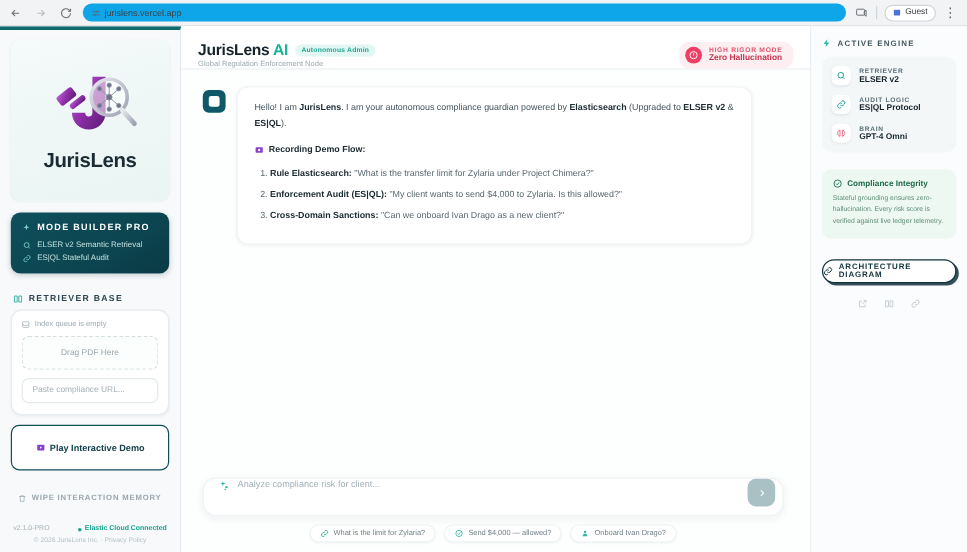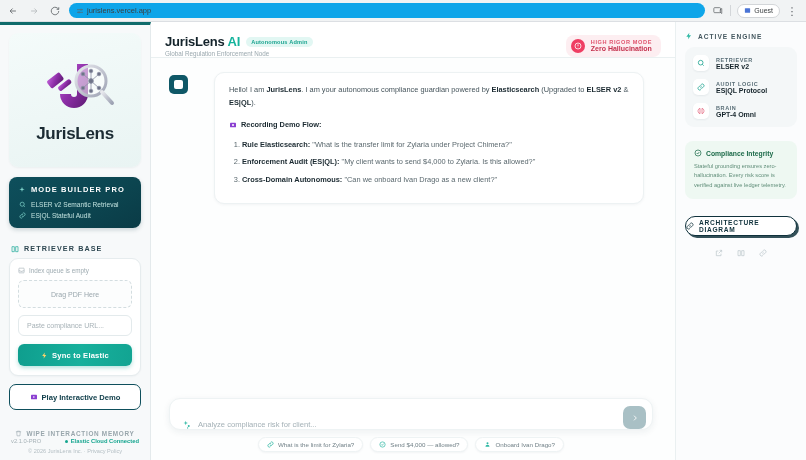--- a/index.html
+++ b/index.html
@@ -83,21 +83,21 @@
     display:flex;align-items:center;padding:0 8px;font-size:7px;color:#a7b2b7;background:#fff;
   }
   .btn-sync{
     margin-top:8px;height:22px;border-radius:6px;
     background:linear-gradient(95deg,#0f9e8e 0%,#17b09c 55%,#12a492 100%);
     color:#fff;font-size:7.6px;font-weight:700;letter-spacing:.2px;
     display:flex;align-items:center;justify-content:center;gap:4px;
     box-shadow:0 2px 4px rgba(18,160,145,.3);
   }
   .btn-demo{
-    margin:8px 9px 0 9px;height:26px;border-radius:7px;background:#fff;
+    margin:8px 9px 0 9px;height:38px;border-radius:7px;background:#fff;
     border:1px solid #0e4f5c;color:#12404c;font-size:7.6px;font-weight:700;
     display:flex;align-items:center;justify-content:center;gap:4px;
   }
   .wipe{
     margin-top:20px;display:flex;align-items:center;justify-content:center;gap:4px;
     font-size:6.4px;font-weight:700;letter-spacing:.7px;color:#99a6ac;
   }
   .sb-foot{ margin-top:auto;padding:0 11px 6px 11px; }
   .sb-foot-row{ display:flex;align-items:center;justify-content:space-between;font-size:5.8px;color:#a6b2b7;}
   .cloud-ok{ color:#15a58f;font-weight:700;display:flex;align-items:center;gap:3px;}
@@ -124,41 +124,41 @@
     padding:4px 9px 4px 5px;
   }
   .rigor-ic{
     width:14px;height:14px;border-radius:50%;background:#ef3e63;color:#fff;
     display:flex;align-items:center;justify-content:center;font-size:8px;
   }
   .rigor-t1{ font-size:5.6px;font-weight:700;letter-spacing:.6px;color:#e0556f;}
   .rigor-t2{ font-size:7px;font-weight:700;color:#c4324e;}
 
   .thread{ flex:1; padding:14px 22px 0 18px; overflow:hidden;}
-  .msg-row{ display:flex;gap:26px;align-items:flex-start;}
+  .msg-row{ display:flex;gap:9px;align-items:flex-start;}
   .avatar{
     width:19px;height:19px;border-radius:5px;background:#0f5867;
     display:flex;align-items:center;justify-content:center;flex:0 0 auto;margin-top:3px;
   }
   .avatar-in{ width:9px;height:9px;border-radius:2px;background:#ffffff;}
   .bubble{
     background:#ffffff;border:1px solid #edf2f3;border-radius:10px;
     padding:11px 14px 12px 14px;box-shadow:0 1px 3px rgba(30,60,70,.05);
     max-width:430px; font-size:7.4px;line-height:1.75;color:#44535a;
   }
   .bubble b{ color:#1b2a31; }
   .flow-head{ display:flex;align-items:center;gap:4px;font-size:7.4px;font-weight:700;color:#1b2a31;margin-top:9px;}
   ol.flow{ margin:7px 0 0 13px;padding:0;}
   ol.flow li{ font-size:7.4px;line-height:1.55;color:#5a686e;margin-bottom:6px;}
   ol.flow li b{ color:#1b2a31; }
 
   .composer-wrap{ padding:0 22px 8px 18px;}
   .composer{
     height:32px;background:#fff;border:1px solid #eef3f4;border-radius:11px;
-    display:flex;align-items:flex-end;gap:7px;padding:0 6px 0 11px;
+    display:flex;align-items:flex-start;gap:7px;padding:0 6px 0 11px;
     box-shadow:0 2px 7px rgba(30,60,70,.07);
   }
   .comp-ic{ width:10px;height:10px;display:flex;align-items:center;justify-content:center;}
   .comp-input{ flex:1;font-size:7.6px;color:#a3b0b6; }
   .send-btn{
     width:23px;height:23px;border-radius:7px;background:#a9c0c5;color:#fff;
     display:flex;align-items:center;justify-content:center;font-size:9px;
   }
   .chips{ display:flex;gap:7px;justify-content:center;margin-top:7px;}
   .chip{
@@ -346,28 +346,20 @@
             </svg>
         </span>
         <span>Index queue is empty</span>
       </div>
       <div class="dropzone">
         <span>Drag PDF Here</span>
       </div>
       <div class="url-input">
         <span>Paste compliance URL...</span>
       </div>
-      <div class="btn-sync">
-        <span>
-          <svg width="7" height="7" viewBox="0 0 24 24" fill="#ffd36a">
-              <path d="M13 2L4 14h6l-1 8 9-12h-6z"></path>
-            </svg>
-        </span>
-        <span>Sync to Elastic</span>
-      </div>
     </div>
 
     <div class="btn-demo">
       <span>
         <svg width="8" height="8" viewBox="0 0 24 24" fill="#8b3fd1">
             <rect x="3" y="5" width="18" height="14" rx="2"></rect>
             <path d="M10 9l5 3-5 3z" fill="#fff"></path>
           </svg>
       </span>
       <span>Play Interactive Demo</span>
@@ -432,21 +424,21 @@
               <svg width="8" height="8" viewBox="0 0 24 24" fill="#8b3fd1">
                   <rect x="3" y="5" width="18" height="14" rx="2"></rect>
                   <circle cx="12" cy="12" r="3" fill="#fff"></circle>
                 </svg>
             </span>
             <span>Recording Demo Flow:</span>
           </div>
           <ol class="flow">
             <li><b>Rule Elasticsearch:</b> <span>"What is the transfer limit for Zylaria under Project Chimera?"</span></li>
             <li><b>Enforcement Audit (ES|QL):</b> <span>"My client wants to send $4,000 to Zylaria. Is this allowed?"</span></li>
-            <li><b>Cross-Domain Autonomous:</b> <span>"Can we onboard Ivan Drago as a new client?"</span></li>
+            <li><b>Cross-Domain Sanctions:</b> <span>"Can we onboard Ivan Drago as a new client?"</span></li>
           </ol>
         </div>
       </div>
     </div>
 
     <div class="composer-wrap">
       <div class="composer">
         <span class="comp-ic">
           <svg width="9" height="9" viewBox="0 0 24 24" fill="#2fb8a4">
               <path d="M10 2l1.4 4.6L16 8l-4.6 1.4L10 14 8.6 9.4 4 8l4.6-1.4z"></path>

